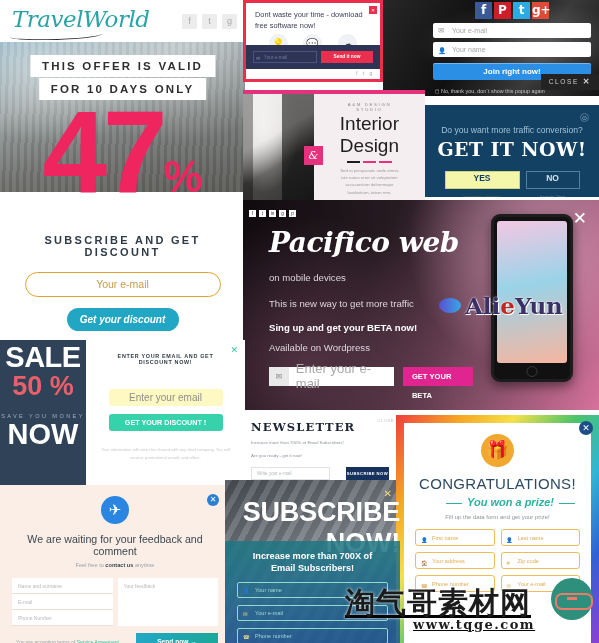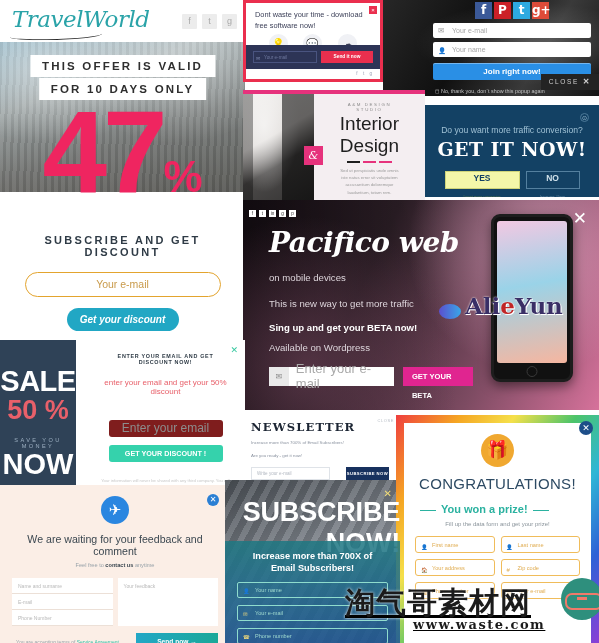--- a/index.html
+++ b/index.html
@@ -187,42 +187,42 @@
   .pw-ph { font-size:13px; color:#a9a9a9; padding-left:7px; }
   .pw-btn { margin-left:9px; height:19px; background:#e02590; color:#fff; font-size:7.6px;
     font-weight:bold; line-height:19px; padding:0 9px; }
   .pw-phone { position:absolute; right:26px; top:14px; width:82px; height:168px; z-index:5;
     background:#111; border-radius:9px; border:3px solid #1d1d1d;
     box-shadow:0 4px 12px rgba(0,0,0,.5); overflow:hidden; }
   .pw-phone:after{ content:""; position:absolute; inset:4px 3px 16px;
     background:linear-gradient(170deg,#f2c8e2,#9ad3e8 45%,#f6b6a0 100%); border-radius:3px; }
   .pw-home { position:absolute; left:50%; bottom:2px; transform:translateX(-50%);
     width:11px; height:11px; border:1px solid #3a3a3a; border-radius:50%; z-index:3; }
-  .ali-wm { position:absolute; left:196px; top:92px; z-index:8; display:flex; align-items:flex-end; gap:4px; }
+  .ali-wm { position:absolute; left:196px; top:92px; z-index:8; display:flex; align-items:center; gap:4px; }
   .ali-cloud { width:22px; height:15px; border-radius:50%;
     background:linear-gradient(90deg,#5b4fcf,#38a7e8); }
   .ali-txt { font-family:"DejaVu Serif", serif; font-weight:bold; font-size:23px;
     color:#3a2f66; text-shadow:0 0 2px #fff, 1px 1px 0 #fff; }
   .ali-txt em { color:#c02626; font-style:normal; }
 
   
   #panelH { left:0; top:340px; width:245px; height:145px; background:#fff; }
-  .sl-left { position:absolute; left:0; top:0; width:76px; height:145px; background:#2f4257;
-    color:#fff; text-align:center; padding-top:28px; }
+  .sl-left { position:absolute; left:0; top:0; width:86px; height:145px; background:#2f4257;
+    color:#fff; text-align:center; padding-top:4px; }
   .sl-sale { font-size:29px; font-weight:bold; line-height:.95; letter-spacing:-.5px; }
   .sl-50 { font-size:27px; font-weight:bold; color:#e8606a; line-height:1.1; }
   .sl-save { font-size:5.6px; letter-spacing:2.4px; color:#9db0c2; margin-top:12px; }
   .sl-now { font-size:29px; font-weight:bold; line-height:1; margin-top:1px; }
   .sl-right { position:absolute; left:86px; top:0; right:0; height:143px; background:#fff;
     padding:13px 14px; text-align:center; }
   .sl-x { position:absolute; right:7px; top:5px; color:#37c8a0; font-size:9px; }
   .sl-h1 { font-size:5.4px; letter-spacing:.7px; color:#2f3b46; font-weight:bold; }
   .sl-h2 { font-size:8px; color:#e8606a; margin-top:13px; }
-  .sl-inp { margin:24px auto 0; width:114px; height:17px; background:#7f1d1d; border-radius:3px;
-    font-size:12px; color:#8d8d8d; line-height:17px; }
+  .sl-inp { margin:24px auto 0; width:114px; height:17px; background:#fef9c3; border-radius:3px;
+    font-size:10px; color:#8d8d8d; line-height:17px; }
   .sl-btn { margin:8px auto 0; width:114px; height:17px; background:#35d2ac; border-radius:3px;
     color:#fff; font-size:7.2px; font-weight:bold; line-height:17px; }
   .sl-fine { margin-top:15px; font-size:4.2px; color:#c9c9c9; line-height:1.8; }
 
   
   #panelI { left:0; top:485px; width:230px; height:158px; background:#fbeee6; padding:10px 12px; }
   .fb-x { position:absolute; right:11px; top:9px; width:12px; height:12px; border-radius:50%;
     background:#2a7fd4; color:#fff; font-size:8px; line-height:12px; text-align:center; }
   .fb-ico { width:28px; height:28px; border-radius:50%; background:#2a86e0; margin:1px auto 0;
     color:#fff; font-size:15px; line-height:28px; text-align:center; }
@@ -271,21 +271,21 @@
 
   
   #panelL { left:396px; top:415px; width:203px; height:228px;
     background:linear-gradient(125deg,#ef3e3e 0%,#f5a623 18%,#f5e04a 33%,#4cc46a 50%,#2fb6d6 66%,#2f62d6 82%,#8b3fd6 100%); }
   .cg-card { position:absolute; left:8px; top:8px; right:8px; bottom:0; background:#fff; padding:9px 11px; }
   .cg-x { position:absolute; right:-2px; top:-2px; width:14px; height:14px; border-radius:50%;
     background:#1d4e89; color:#fff; font-size:9px; line-height:14px; text-align:center; }
   .cg-gift { width:33px; height:33px; border-radius:50%; background:#f0a830; margin:2px auto 0;
     color:#fff; font-size:18px; line-height:33px; text-align:center; }
   .cg-h { text-align:center; font-size:15px; color:#2d4a63; letter-spacing:.3px; margin-top:8px; }
-  .cg-s { text-align:left; font-size:11px; color:#2bb2a0; margin-top:11px; }
+  .cg-s { text-align:right; font-size:11px; color:#2bb2a0; margin-top:4px;font-style:italic; }
   .cg-s span { display:inline-block; width:16px; height:1px; background:#2bb2a0; vertical-align:middle; margin:0 5px; }
   .cg-p { text-align:center; font-size:6px; color:#8a949b; margin-top:6px; }
   .cg-grid { display:flex; flex-wrap:wrap; gap:6px; margin-top:9px; }
   .cg-f { width:calc(50% - 3px); height:17px; border:1px solid #f0bc5a; border-radius:3px;
     font-size:5.6px; color:#e0ad52; line-height:16px; padding-left:16px; position:relative; }
   .cg-f:before { content:"👤"; position:absolute; left:5px; top:2px; font-size:5.4px; color:#e0ad52; }
   .cg-f.addr:before { content:"🏠"; } .cg-f.zip:before { content:"#"; font-size:6px; }
   .cg-f.phone:before { content:"☎"; } .cg-f.mail:before { content:"✉"; }
 
   
@@ -454,21 +454,20 @@
     <div class="sl-left">
       <div class="sl-sale">SALE</div>
       <div class="sl-50">50 %</div>
       <div class="sl-save">SAVE YOU MONEY</div>
       <div class="sl-now">NOW</div>
 
     </div>
     <div class="sl-right">
       <div class="sl-x">✕</div>
       <div class="sl-h1">ENTER YOUR EMAIL AND GET DISCOUNT NOW!</div>
-      <div class="sl-h2">enter your email and get your 50% discount</div>
       <div class="sl-inp">Enter your email</div>
       <div class="sl-btn">GET YOUR DISCOUNT !</div>
       <div class="sl-fine">Your information will never be shared with any third company. You will receive promotional emails and offers.</div>
     </div>
   </div>
 
   <div class="panel" id="panelI">
     <div class="fb-x">✕</div>
     <div class="fb-ico">✈</div>
     <div class="fb-h">We are waiting for your feedback and comment</div>
@@ -526,17 +525,17 @@
         <div class="cg-f addr">Your address</div>
         <div class="cg-f zip">Zip code</div>
         <div class="cg-f phone">Phone number</div>
         <div class="cg-f mail">Your e-mail</div>
       </div>
     </div>
   </div>
 
   <div class="tqge">
     <div class="tqge-cn">淘气哥素材网</div>
-    <div class="tqge-url">www.waste.com</div>
+    <div class="tqge-url">www.tqge.com</div>
     <div class="tqge-face"></div>
   </div>
 
 </div>
 
 </body></html>

